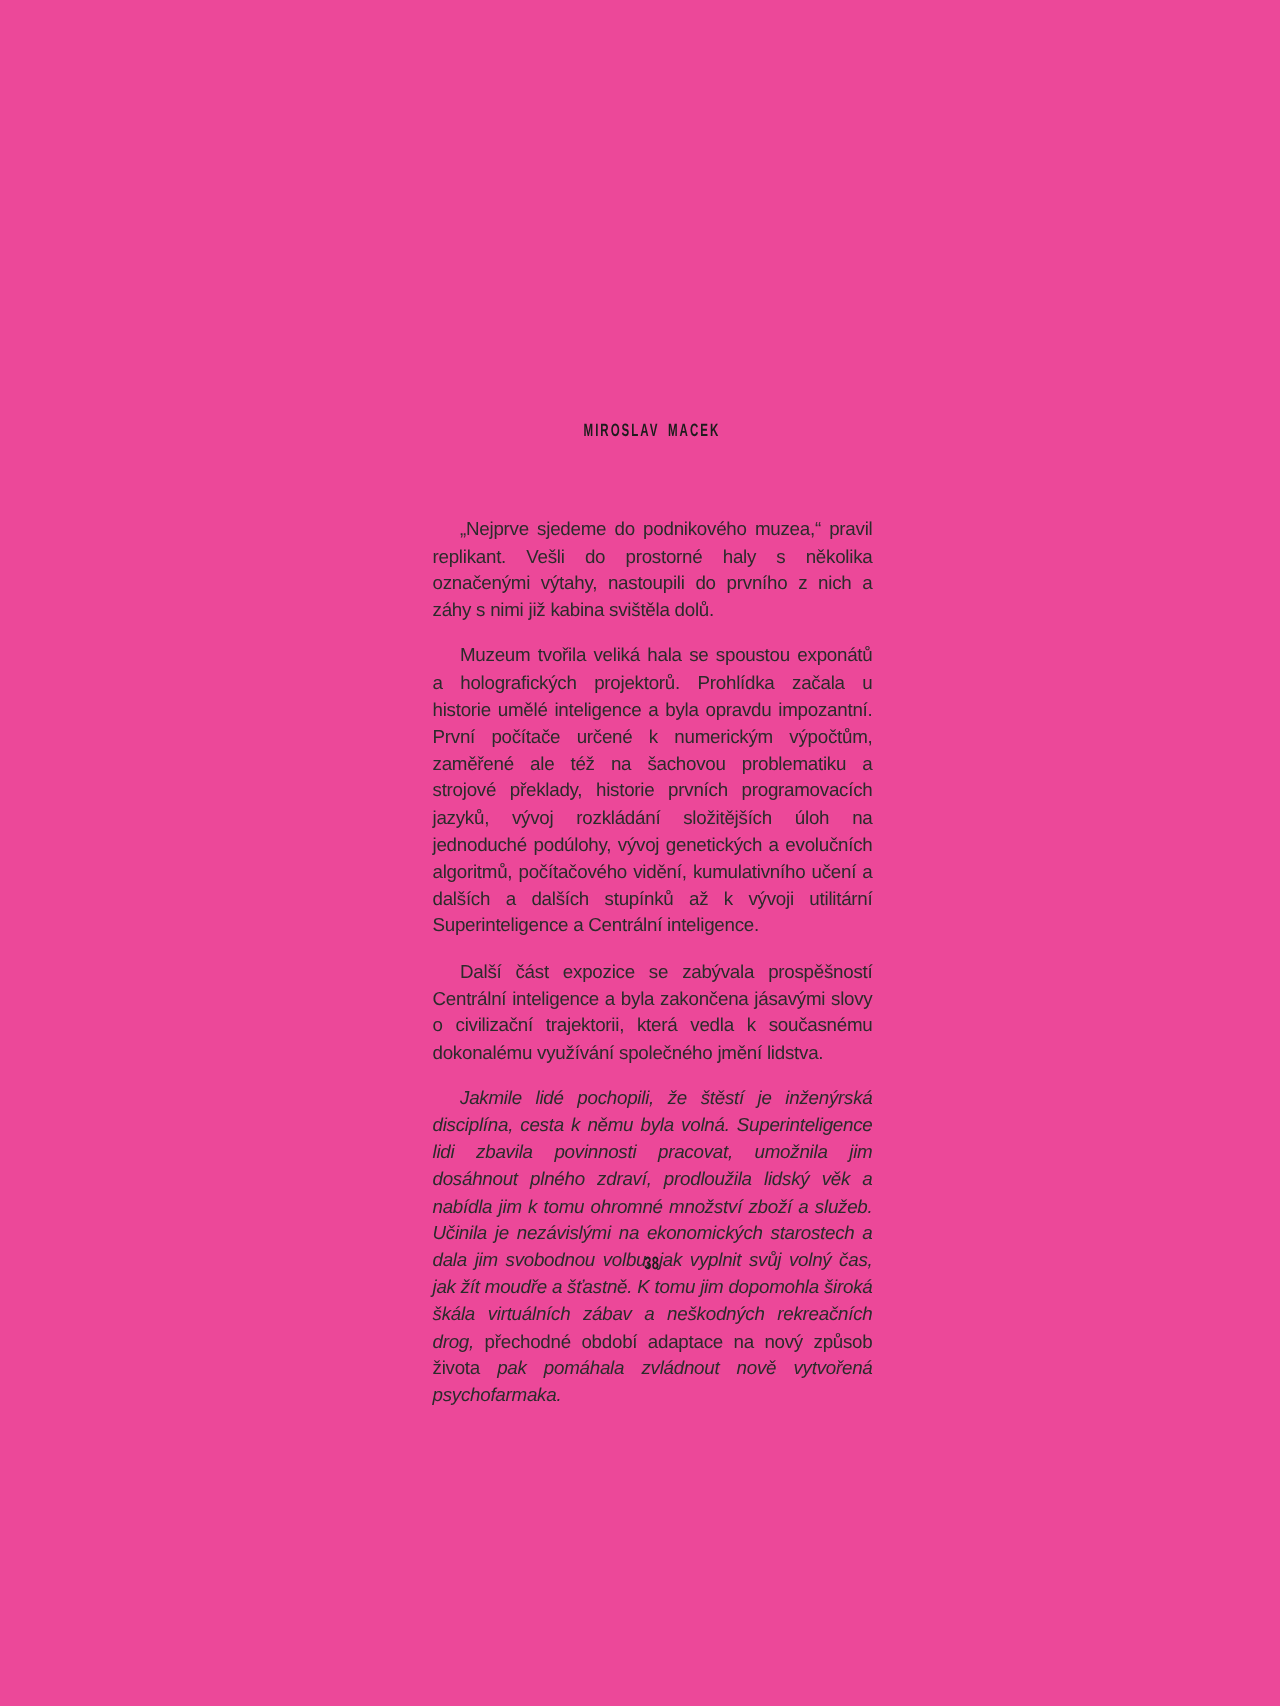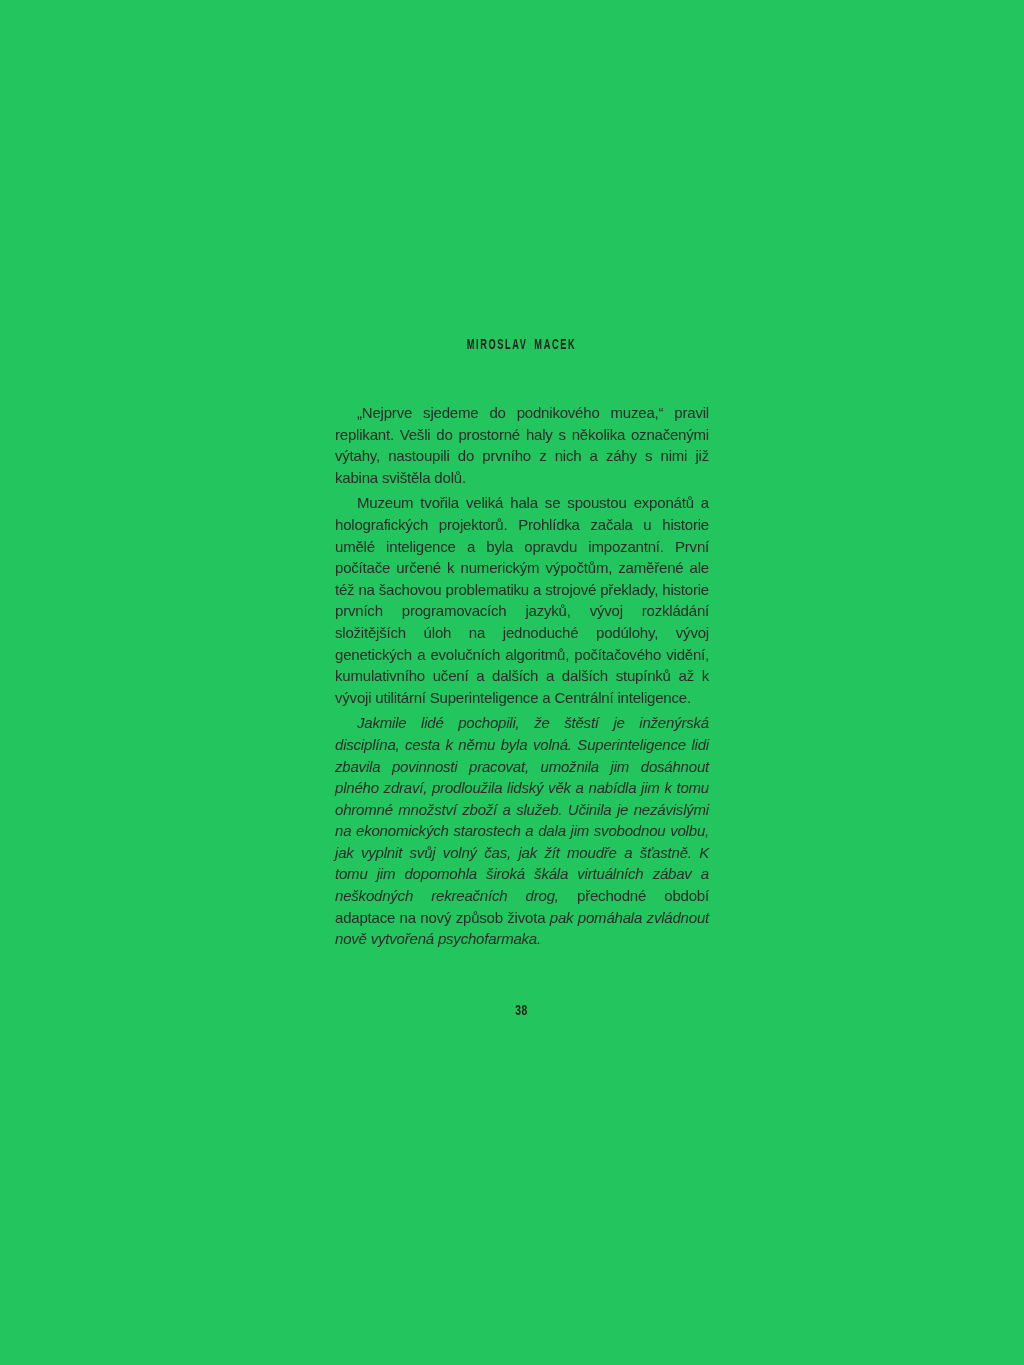--- a/index.html
+++ b/index.html
@@ -4,21 +4,21 @@
 <style>
   html, body {
     margin: 0;
     padding: 0;
     background: #ffffff;
   }
   .page {
     position: relative;
     width: 1024px;
     height: 1365px;
-    background: #22c55e;
+    background: #ec4899;
     font-family: "Liberation Sans", sans-serif;
     color: #2b2b2b;
     overflow: hidden;
   }
   .running-header {
     position: absolute;
     top: 336px;
     left: 331px;
     width: 381px;
     text-align: center;
@@ -35,21 +35,21 @@
     position: absolute;
     left: 331px;
     top: 398px;
     width: 382px;
     font-size: 15px;
     line-height: 21.6px;
     letter-spacing: -0.2px;
     text-align: justify;
   }
   .para {
-    margin: 4px;
+    margin: 15px;
     text-indent: 22px;
   }
   .para.italic {
     font-style: italic;
   }
   .para .roman {
     font-style: normal;
   }
   .page-number {
     position: absolute;
@@ -68,20 +68,21 @@
 </head>
 <body>
 
 <div class="page">
 
   <div class="running-header">MIROSLAV MACEK</div>
 
   <div class="text-block">
     <p class="para">„Nejprve sjedeme do podnikového muzea,“ pravil replikant. Vešli do prostorné haly s několika označenými výtahy, nastoupili do prvního z nich a záhy s nimi již kabina svištěla dolů.</p>
     <p class="para">Muzeum tvořila veliká hala se spoustou exponátů a holografických projektorů. Prohlídka začala u historie umělé inteligence a byla opravdu impozantní. První počítače určené k numerickým výpočtům, zaměřené ale též na šachovou problematiku a strojové překlady, historie prvních programovacích jazyků, vývoj rozkládání složitějších úloh na jednoduché podúlohy, vývoj genetických a evolučních algoritmů, počítačového vidění, kumulativního učení a dalších a dalších stupínků až k vývoji utilitární Superinteligence a Centrální inteligence.</p>
+    <p class="para">Další část expozice se zabývala prospěšností Centrální inteligence a byla zakončena jásavými slovy o civilizační trajektorii, která vedla k současnému dokonalému využívání společného jmění lidstva.</p>
     <p class="para italic">
       <span>Jakmile lidé pochopili, že štěstí je inženýrská disciplína, cesta k němu byla volná. Superinteligence lidi zbavila povinnosti pracovat, umožnila jim dosáhnout plného zdraví, prodloužila lidský věk a nabídla jim k tomu ohromné množství zboží a služeb. Učinila je nezávislými na ekonomických starostech a dala jim svobodnou volbu, jak vyplnit svůj volný čas, jak žít moudře a šťastně. K tomu jim dopomohla široká škála virtuálních zábav a neškodných rekreačních drog, </span><span class="roman">přechodné období adaptace na nový způsob života </span><span>pak pomáhala zvládnout nově vytvořená psychofarmaka.</span>
     </p>
   </div>
 
   <div class="page-number">38</div>
 
 </div>
 
 </body></html>

